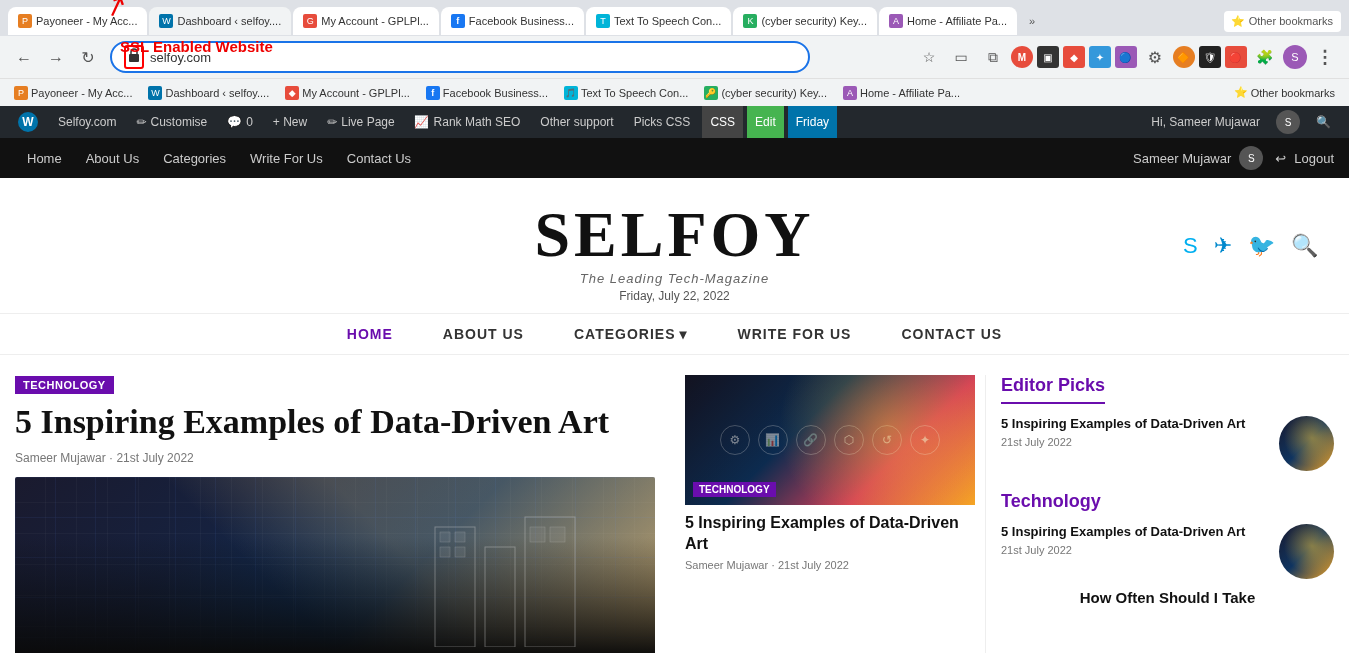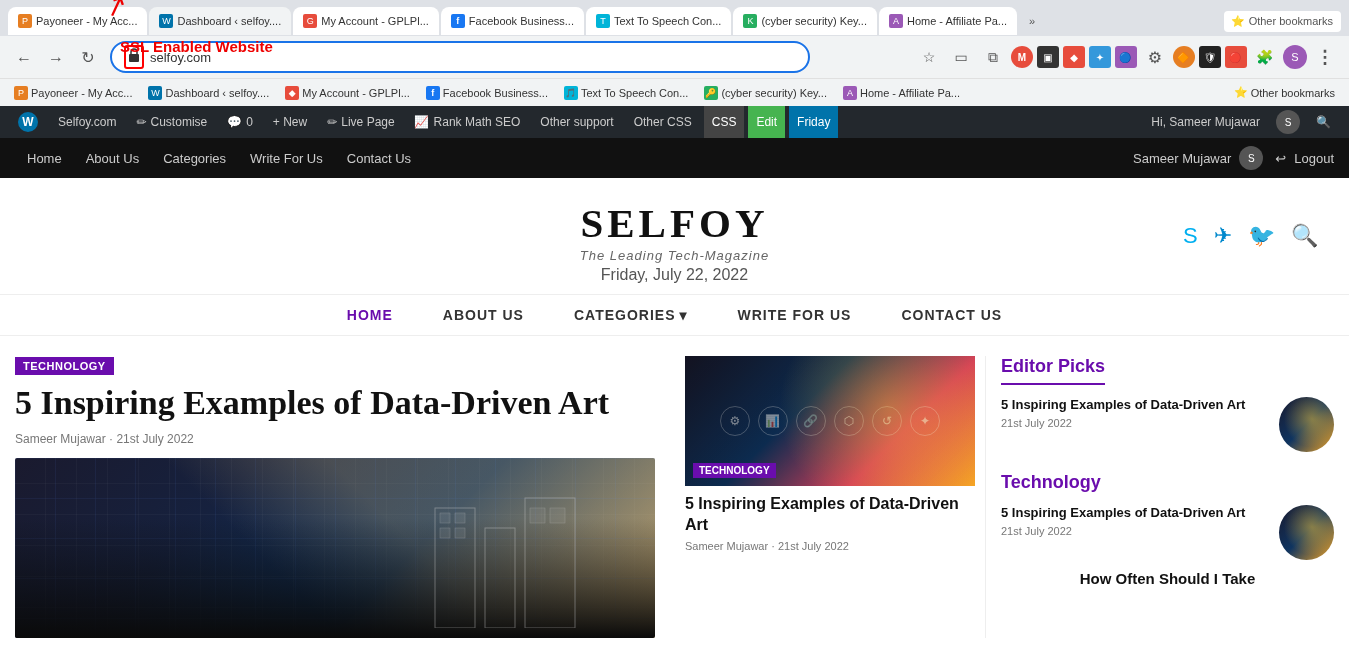--- a/index.html
+++ b/index.html
@@ -228,37 +228,37 @@
     }
 
     
     .site-header {
       text-align: center;
       padding: 25px 20px 10px;
       background: #fff;
       position: relative;
     }
     .site-logo {
-      font-size: 41px;
+      font-size: 64px;
       font-weight: bold;
       letter-spacing: 4px;
       color: #111;
       font-family: Georgia, serif;
       line-height: 1;
     }
     .site-tagline {
       font-size: 13px;
       color: #666;
       letter-spacing: 1px;
       margin-top: 4px;
       font-style: italic;
       text-align: center;
     }
     .site-date {
-      font-size: 16px;
+      font-size: 12px;
       color: #555;
       margin-top: 3px;
     }
     .header-icons {
       position: absolute;
       right: 30px;
       top: 50%;
       transform: translateY(-50%);
       display: flex;
       gap: 16px;
@@ -681,21 +681,21 @@
     <span>Live Page</span>
   </div>
   <div class="wp-admin-item">
     <span style="color:#e74c3c;font-weight:bold;">📈</span>
     <span>Rank Math SEO</span>
   </div>
   <div class="wp-admin-item">
     <span>Other support</span>
   </div>
   <div class="wp-admin-item">
-    <span>Other CSS</span>
+    <span>Picks CSS</span>
   </div>
   <div class="wp-admin-item highlight-dark">
     <span>CSS</span>
   </div>
   <div class="wp-admin-item highlight-green">
     <span>Edit</span>
   </div>
   <div class="wp-admin-item highlight-blue" style="background:#0073aa;">
     <span>Friday</span>
   </div>

